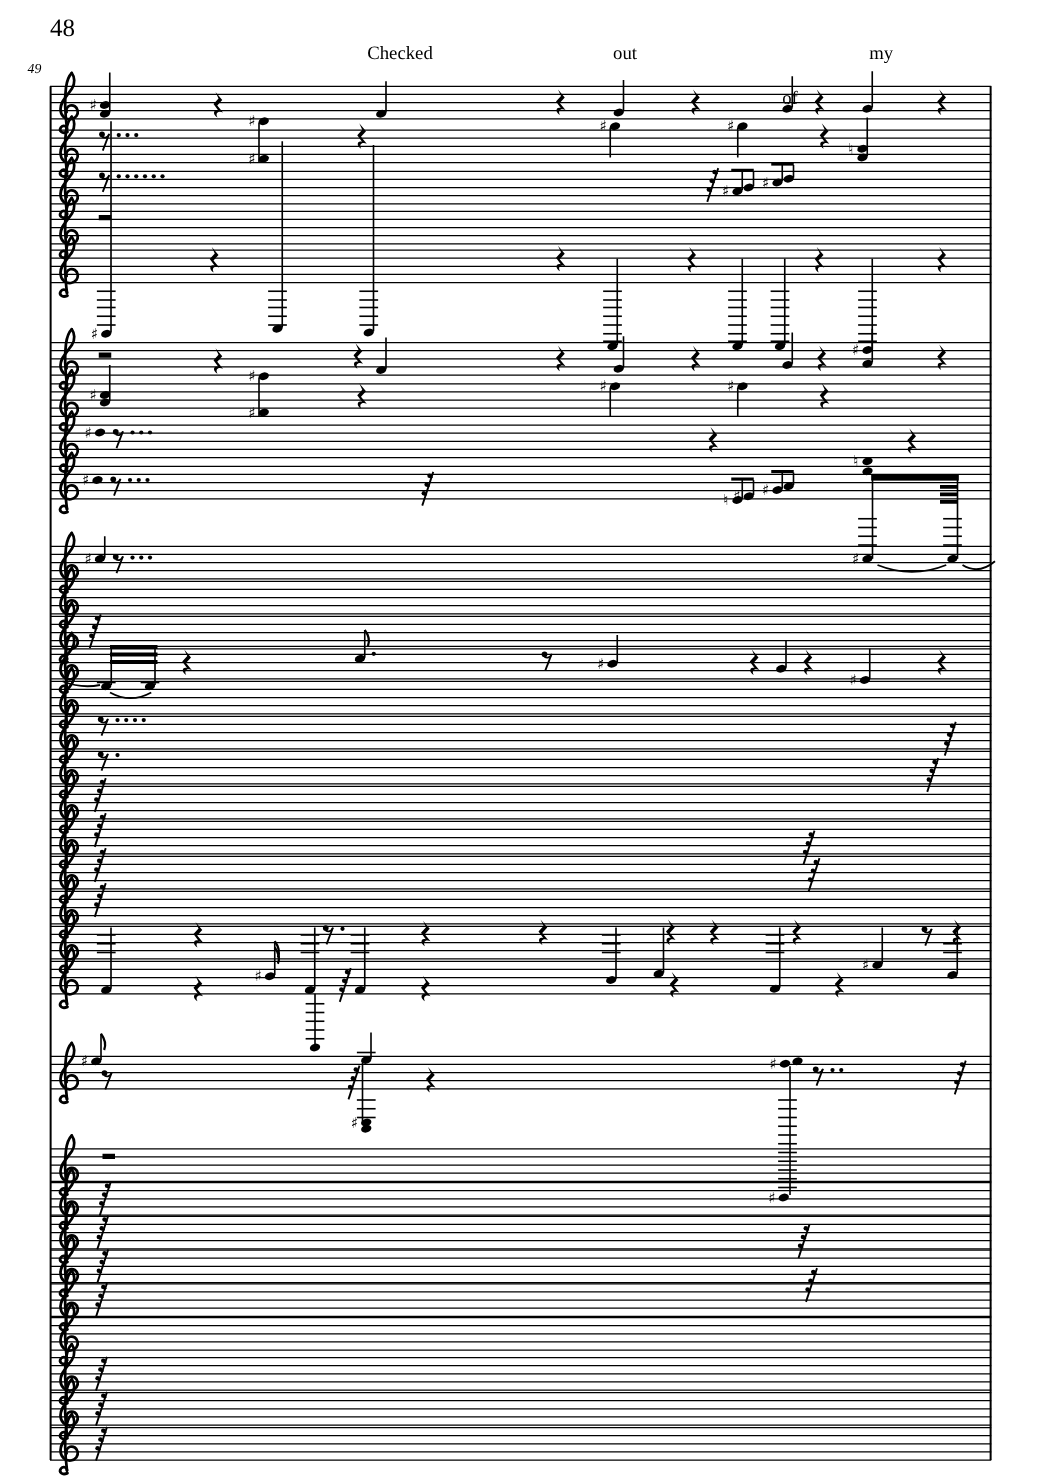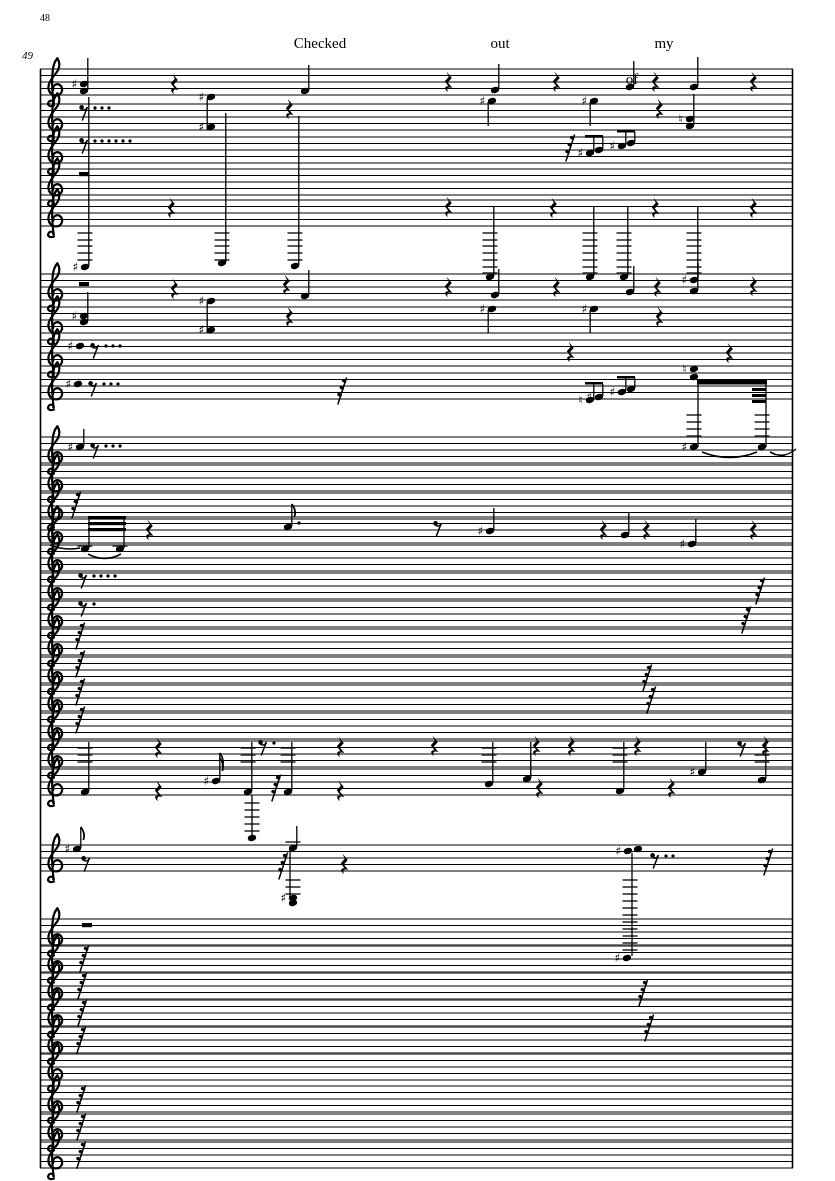--- a/index.html
+++ b/index.html
@@ -7,21 +7,21 @@
     position:relative;
     width:835px;height:1181px;
     background:#ffffff;
     font-family:"Liberation Serif","DejaVu Serif",serif;
     color:#000;
     overflow:hidden;
     margin:0 auto;
   }
   .page-number{
     position:absolute;left:40px;top:12px;
-    font-size:10px;color:#000;font-family:Liberation Serif, serif;
+    font-size:20px;color:#000;font-family:Liberation Serif, serif;
   }
   .measure-number{
     position:absolute;left:22px;top:49px;
     font-size:11px;color:#000;font-style:italic;
   }
   .lyric-word{
     position:absolute;top:35px;
     transform:translateX(-50%);
     font-size:15px;color:#000;white-space:nowrap;
   }
@@ -30,21 +30,21 @@
 </head>
 <body>
 
 <div class="page">
   <div class="page-number">48</div>
   <div class="measure-number">49</div>
   <div id="lyrics-layer">
       <span class="lyric-word" style="left: 320px;">Checked</span>
       <span class="lyric-word" style="left: 500px;">out</span>
       <span class="lyric-word" style="left: 632px; margin-top: 36px;">of</span>
-      <span class="lyric-word" style="left: 664px;">my</span>
+      <span class="lyric-word" style="left: 705px;">my</span>
     </div>
   <svg class="notation" id="notation-svg" width="835" height="1181" viewBox="0 0 835 1181" xmlns="http://www.w3.org/2000/svg">
       <line x1="40" y1="69" x2="793" y2="69" stroke="#000000" stroke-width="1"></line>
       <line x1="40" y1="75.5" x2="793" y2="75.5" stroke="#000000" stroke-width="1"></line>
       <line x1="40" y1="82" x2="793" y2="82" stroke="#000000" stroke-width="1"></line>
       <line x1="40" y1="88.5" x2="793" y2="88.5" stroke="#000000" stroke-width="1"></line>
       <line x1="40" y1="95" x2="793" y2="95" stroke="#000000" stroke-width="1"></line>
       <g transform="translate(53,82)">
         <path d="M1,23.5 C-3.5,25.5 -6.2,22.5 -4.2,19.8 C-2.6,17.8 0.6,18.6 0.6,21.4" fill="none" stroke="#000000" stroke-width="2.2" stroke-linecap="round"></path>
         <path d="M0.6,21.4 C-0.8,10 -1.8,0 -0.2,-12 C0.6,-18 2.4,-21.6 4.4,-23.6" fill="none" stroke="#000000" stroke-width="2.2" stroke-linecap="round"></path>

